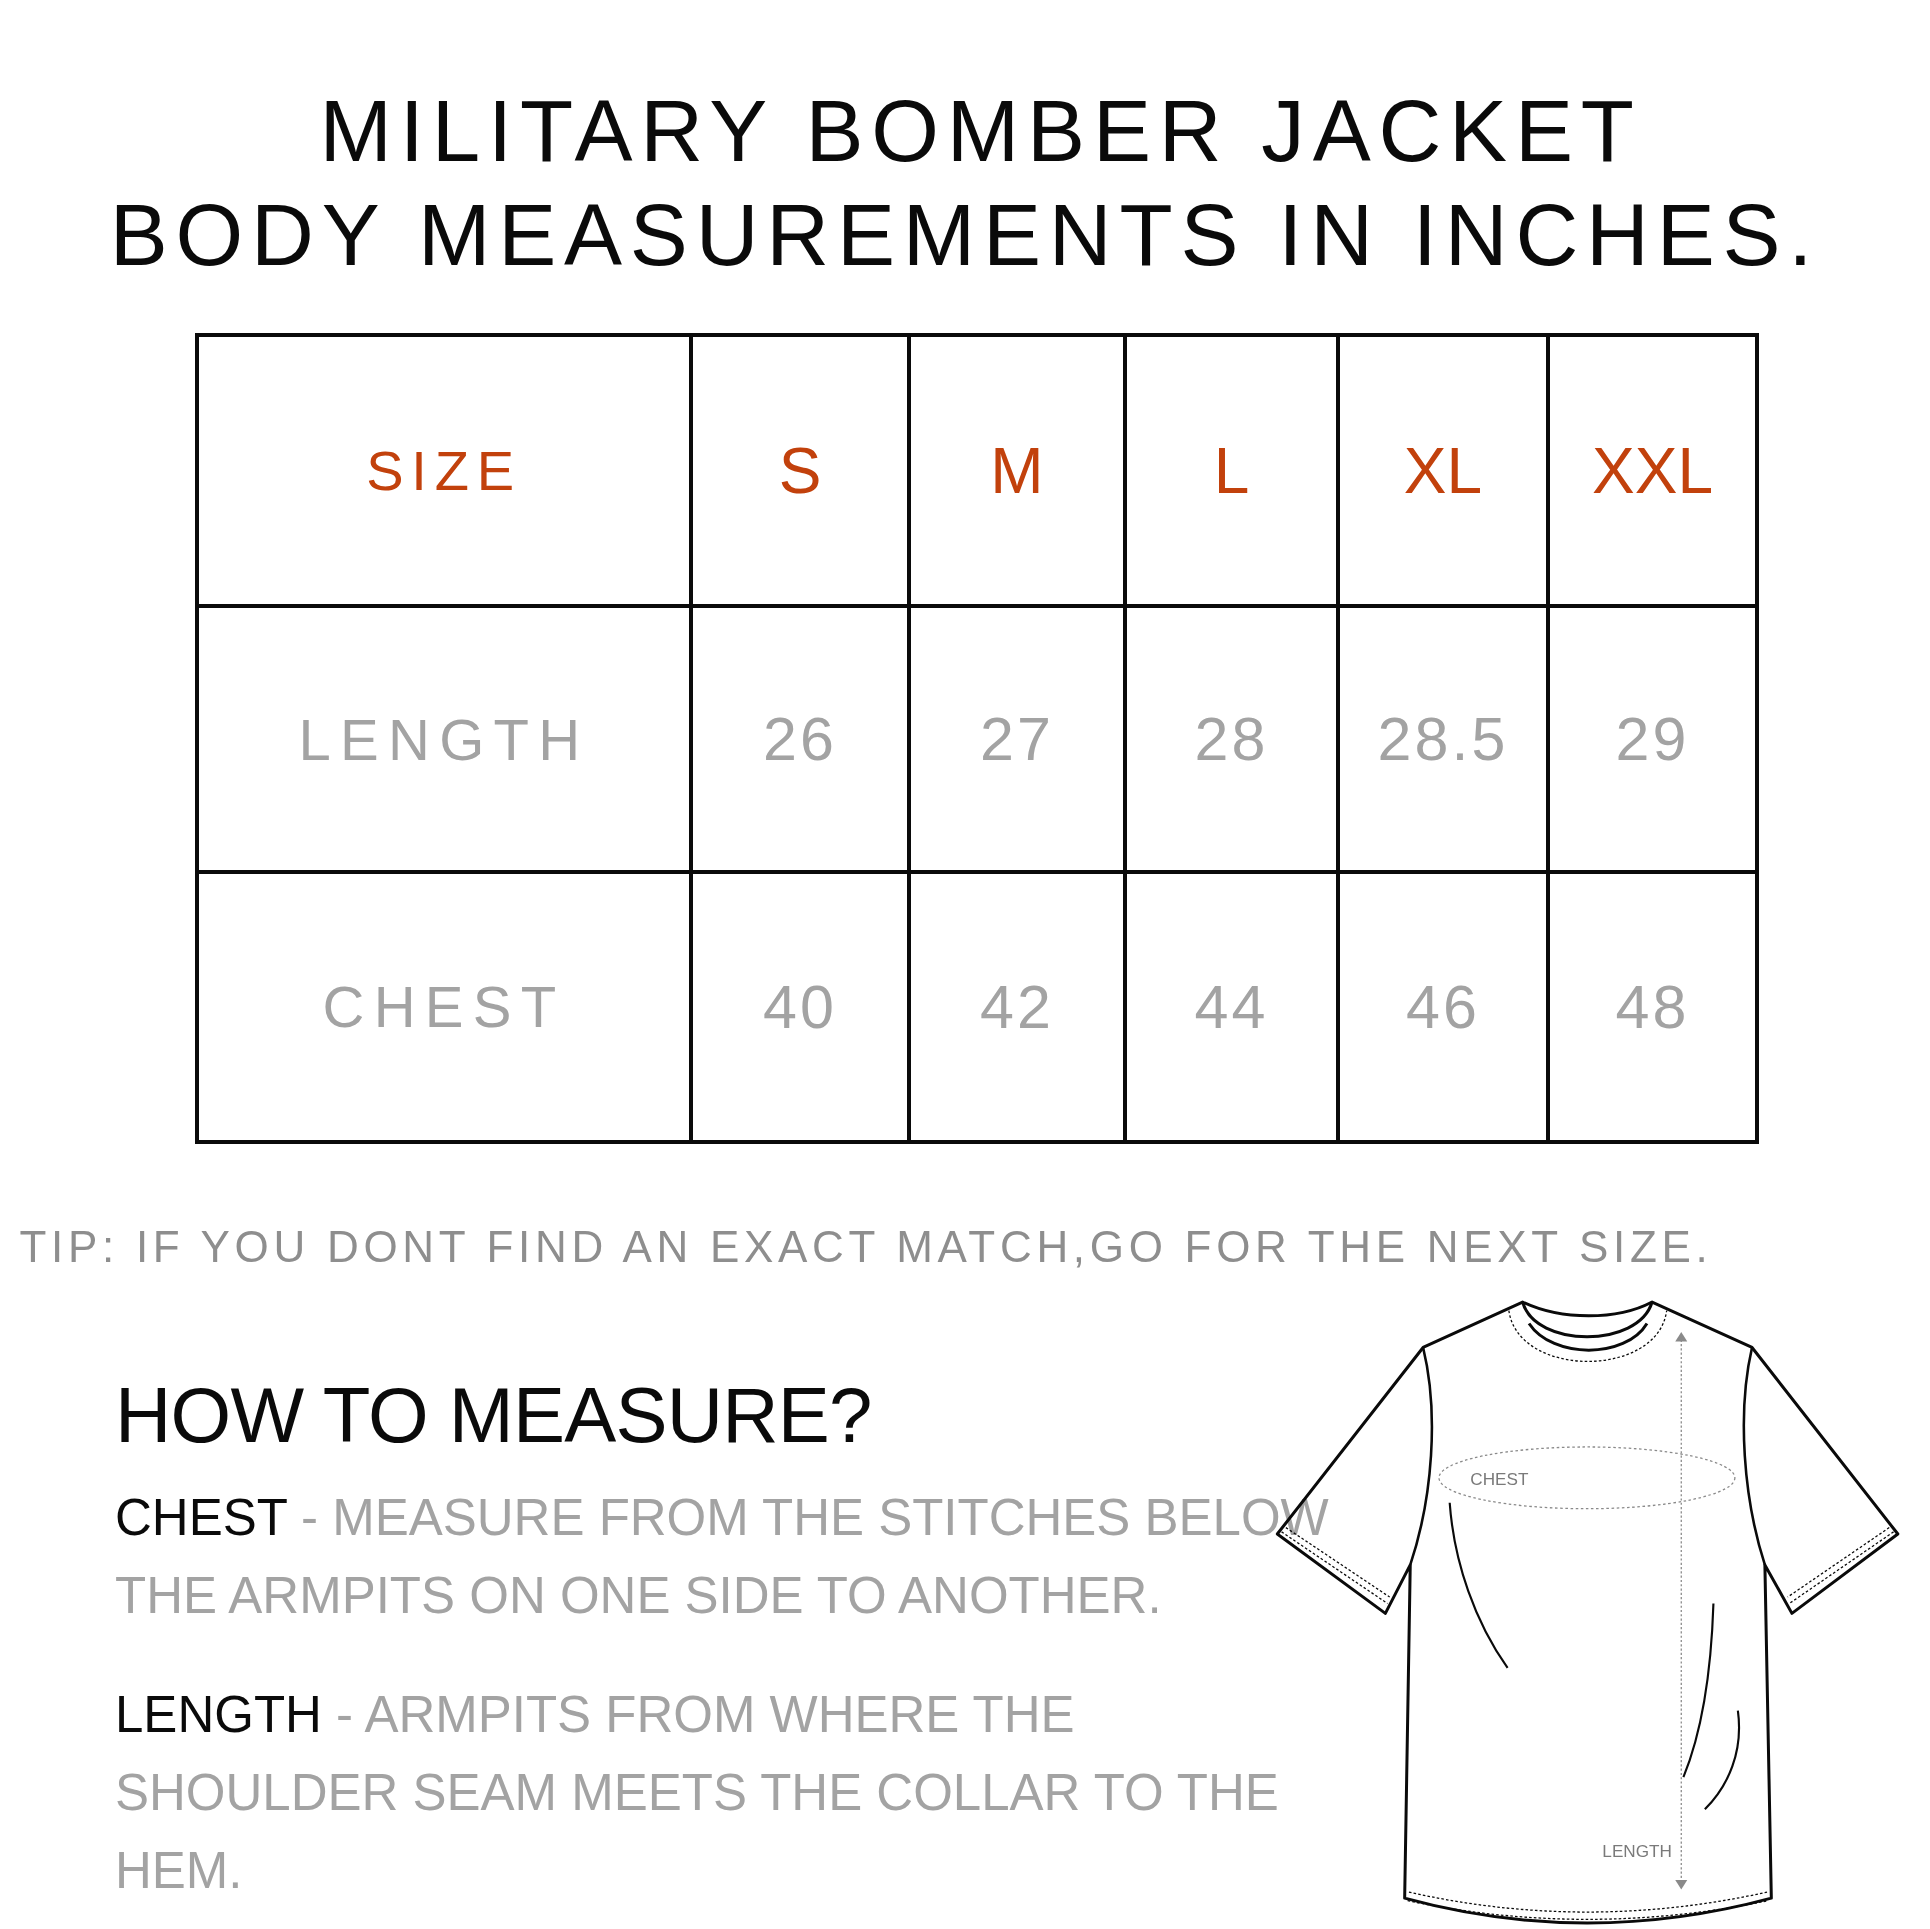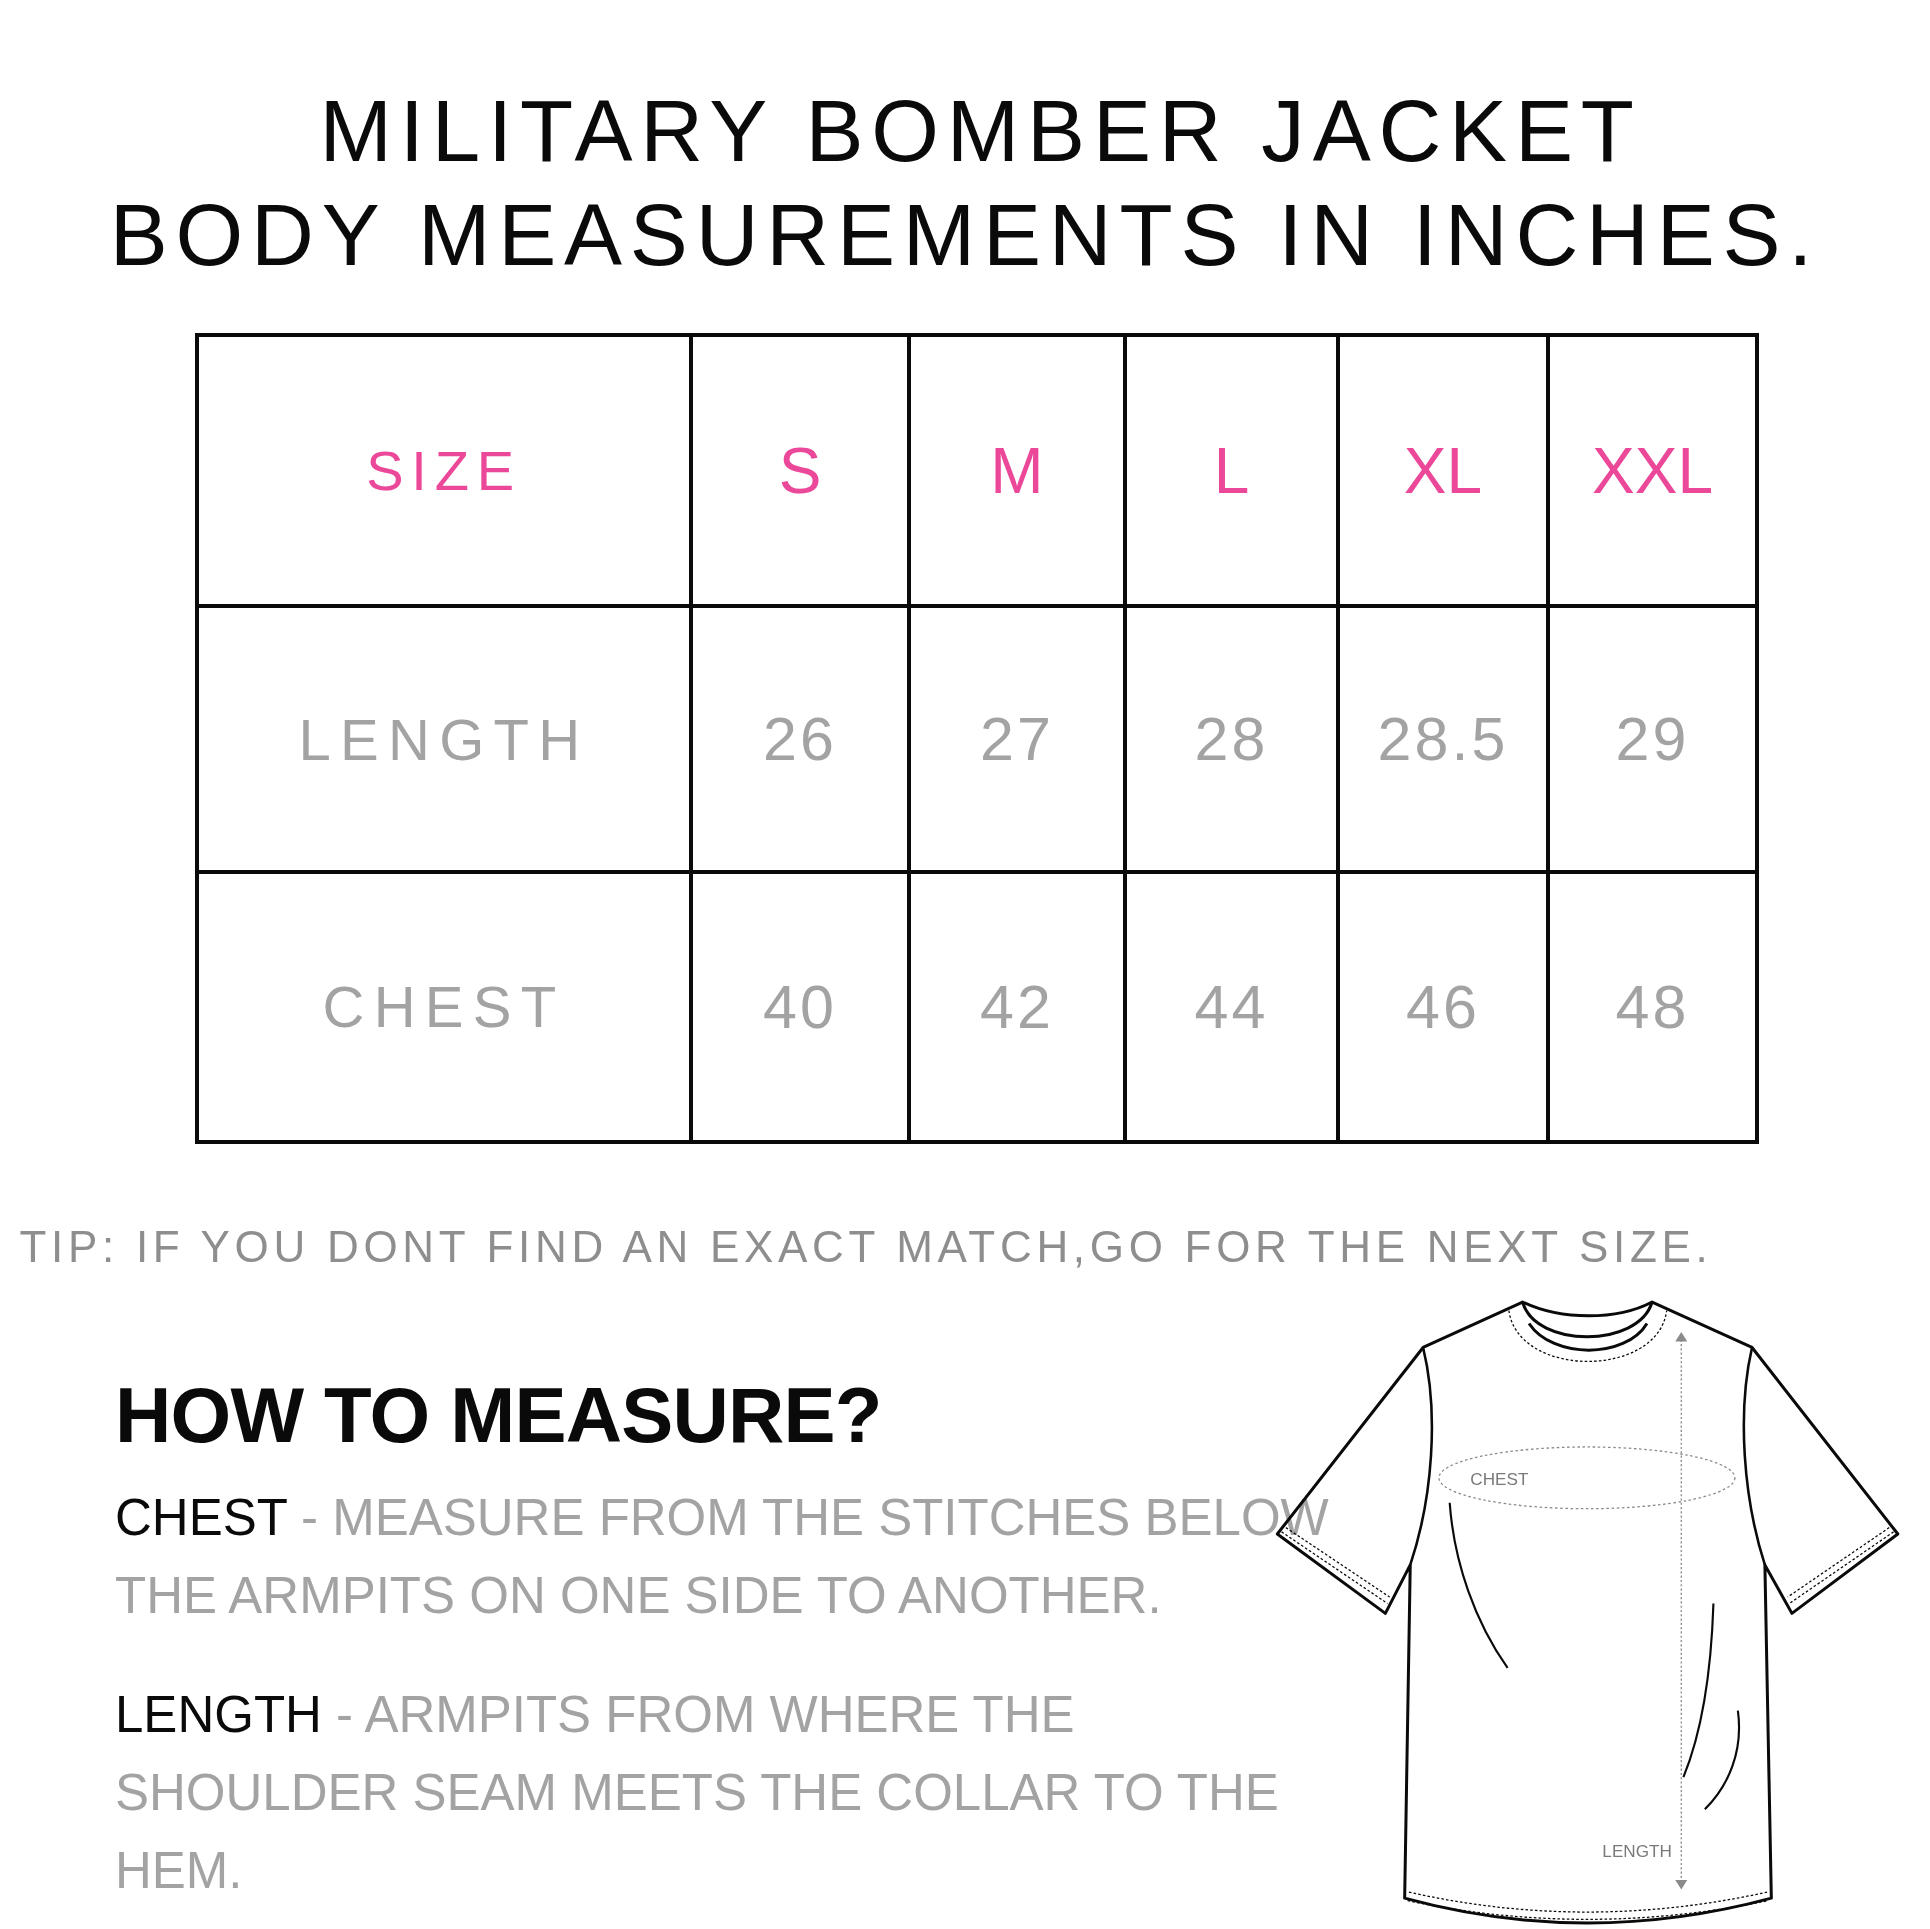--- a/index.html
+++ b/index.html
@@ -2,26 +2,26 @@
 <html style="font-size:12.5px"><head>
 <meta charset="utf-8">
 <style>
   html, body { margin:0; padding:0; background:#ffffff; }
   body { width:1930px; height:1929px; position:relative; overflow:hidden; font-family:"Liberation Sans", "DejaVu Sans", sans-serif; }
   .title { position:absolute; left:0; width:1930px; text-align:center; color:#0a0a0a; font-size:87px; letter-spacing:7.8px; line-height:1; }
   #t1 { top:87px; padding-left:15.6px; }
   #t2 { top:191px; }
   table.size-table { position:absolute; left:195px; top:333px; width:1561px; height:811px; border-collapse:collapse; table-layout:fixed; }
   table.size-table td { border:4.7px solid #0a0a0a; text-align:center; vertical-align:middle; padding:0; }
-  .hdr td { color:#ec4899; font-size:64px; }
+  .hdr td { color:#c2410c; font-size:64px; }
   .hdr td.first { font-size:56px; letter-spacing:7.8px; }
   .row td { color:#a3a3a3; font-size:61px; letter-spacing:3.1px; }
   .row td.first { font-size:58px; letter-spacing:9.3px; line-height:1.2; }
   .tip { position:absolute; top:1222px; left:0; width:1732px; text-align:center; color:#8e8e8e; font-size:44px; letter-spacing:4.7px; }
-  .howto { position:absolute; left:115px; top:1370px; font-size:78px; font-weight:bold; color:#0a0a0a; letter-spacing:-0.8px; }
+  .howto { position:absolute; left:115px; top:1370px; font-size:78px; font-weight:normal; color:#0a0a0a; letter-spacing:-0.8px; }
   .para { position:absolute; left:115px; width:1230px; font-size:51px; line-height:78px; color:#a3a3a3; }
   .para .key { color:#0a0a0a; }
   #p1 { top:1479px; }
   #p2 { top:1676px; }
   .shirt { position:absolute; left:1261px; top:1284px; width:669px; height:645px; }
 </style>
 </head>
 <body>
 
 <div>

